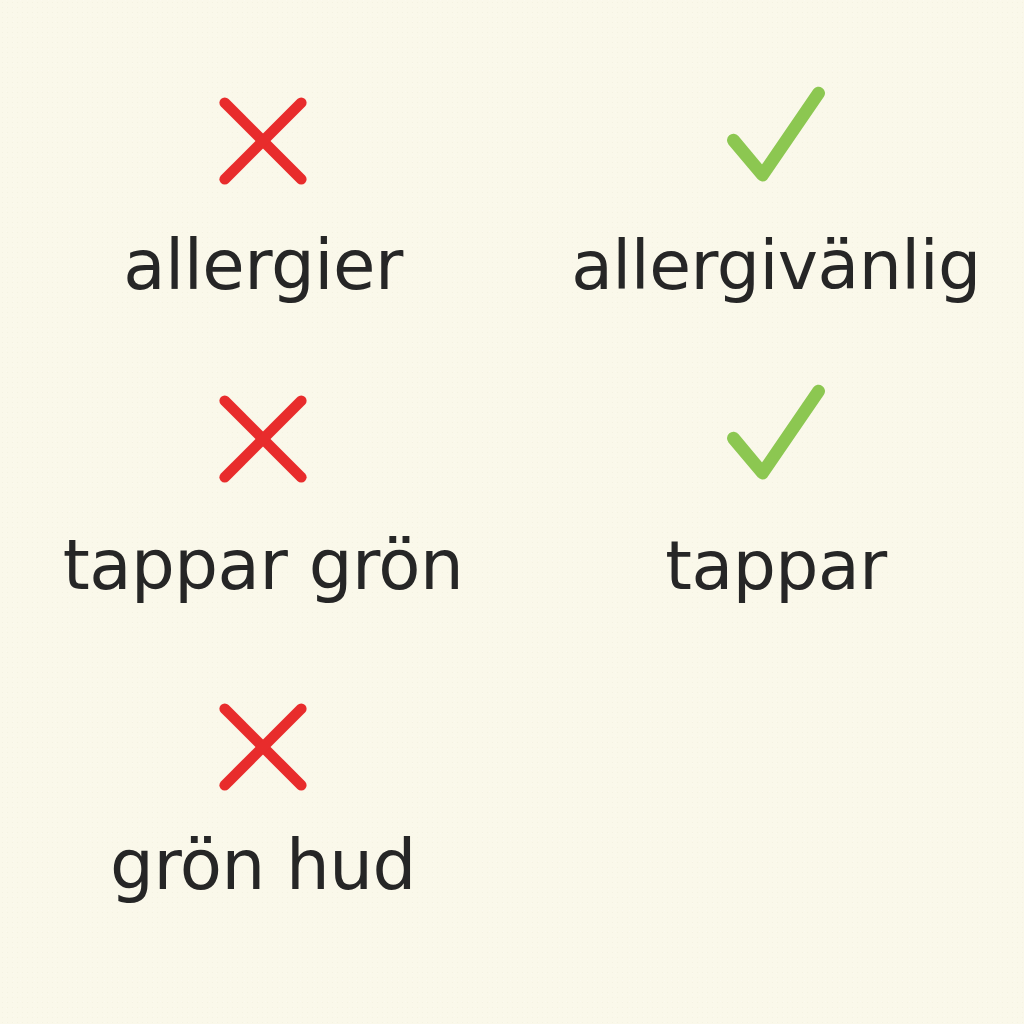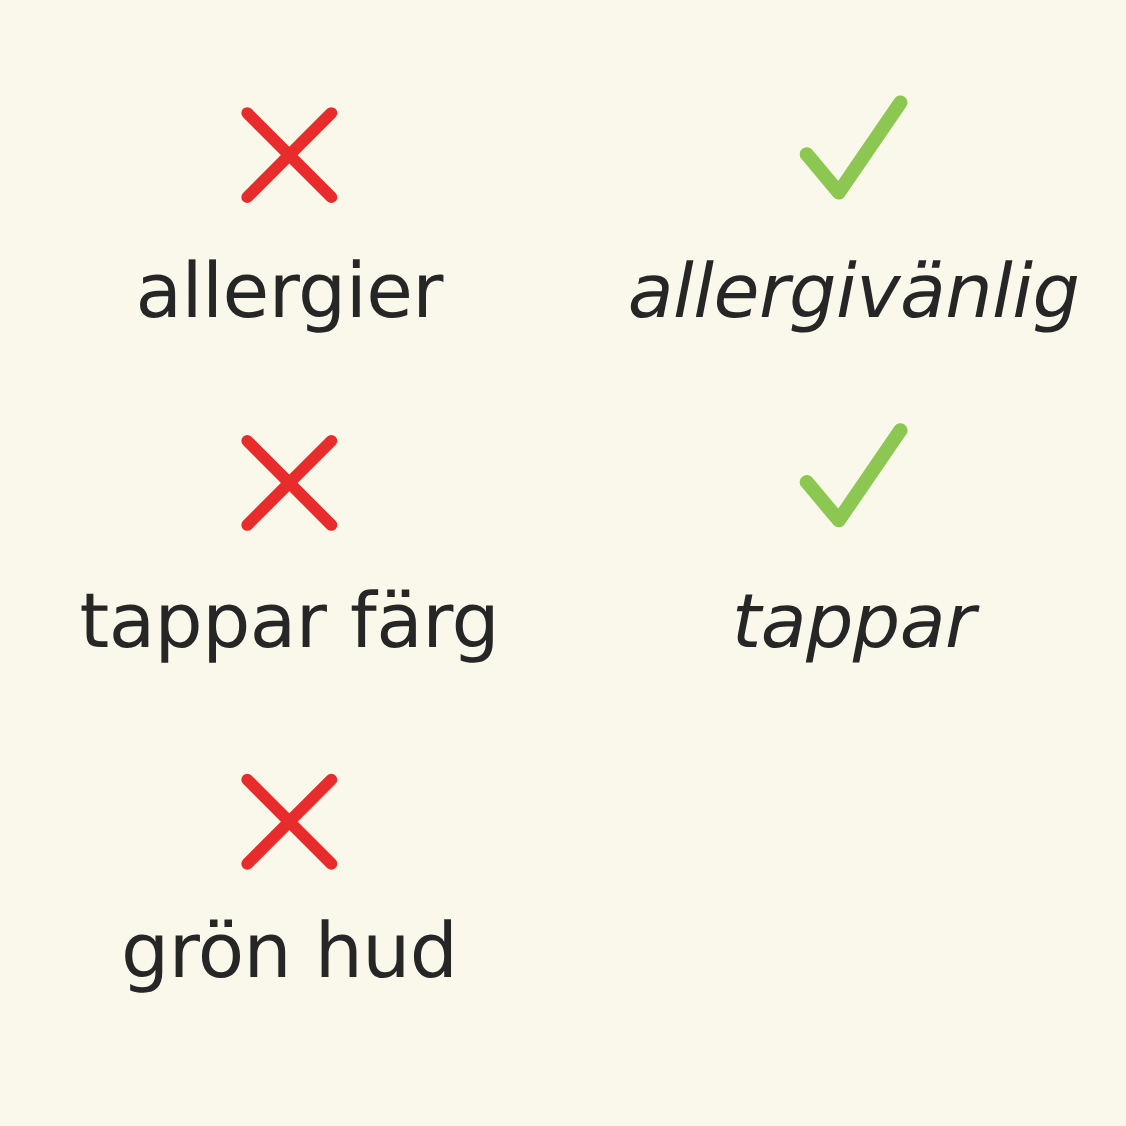--- a/index.html
+++ b/index.html
@@ -50,21 +50,21 @@
   }
 
   .cell {
     position: relative;
     display: flex;
     flex-direction: column;
     align-items: center;
     justify-content: flex-end;
   }
   .cell.col-neg { padding-left: 14px; }
-  .cell.col-pos { padding-left: 16px; font-style: italic; }
+  .cell.col-pos { padding-left: 16px; }
 
   .cell.row-1 { padding-top: 23px; }
   .cell.row-2 { padding-top: 25px; }
   .cell.row-3 { padding-top: 22px; }
 
   
   .icon {
     display: block;
     width: 104px;
     height: 104px;
@@ -123,21 +123,21 @@
       <div class="label">allergivänlig</div>
     </div>
 
     <div class="cell col-neg row-2">
       <div class="icon-slot cross-slot">
         <svg class="icon cross" viewBox="0 0 100 100">
           <line x1="11" y1="11" x2="89" y2="89" stroke="#e82c2c" stroke-width="11" stroke-linecap="round"></line>
           <line x1="89" y1="11" x2="11" y2="89" stroke="#e82c2c" stroke-width="11" stroke-linecap="round"></line>
         </svg>
       </div>
-      <div class="label">tappar färg</div>
+      <div class="label">tappar grön</div>
     </div>
 
     <div class="cell col-pos row-2">
       <div class="icon-slot">
         <svg class="icon check" viewBox="0 0 100 100">
           <path d="M12 52 L38 83 L88 10" fill="none" stroke="#8cc751" stroke-width="11.5" stroke-linecap="round" stroke-linejoin="round"></path>
         </svg>
       </div>
       <div class="label">tappar</div>
     </div>

